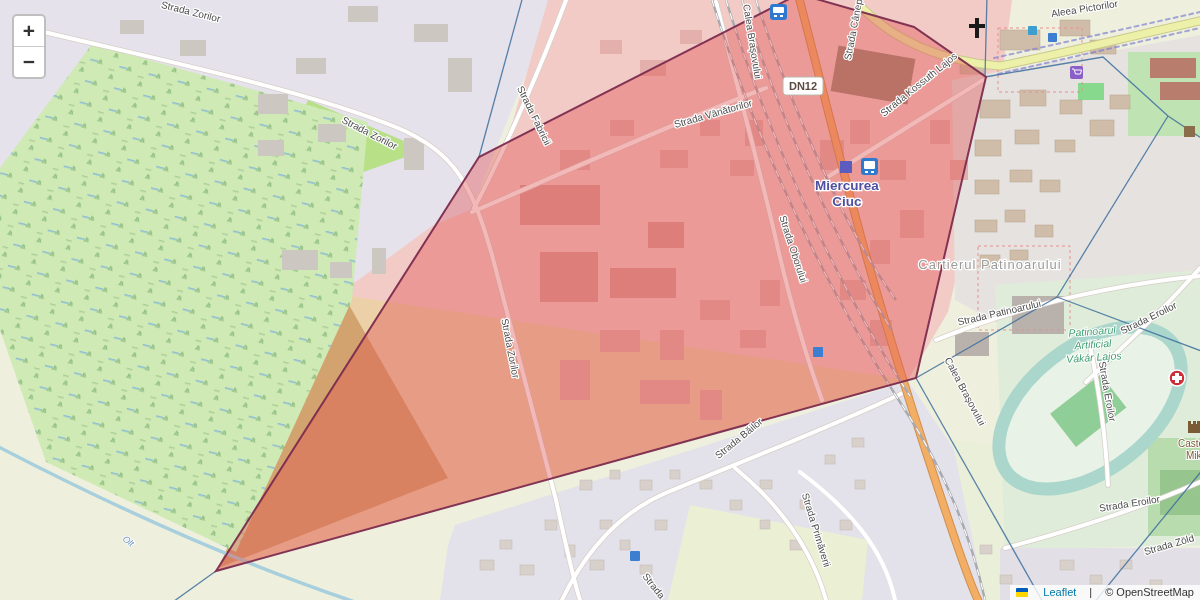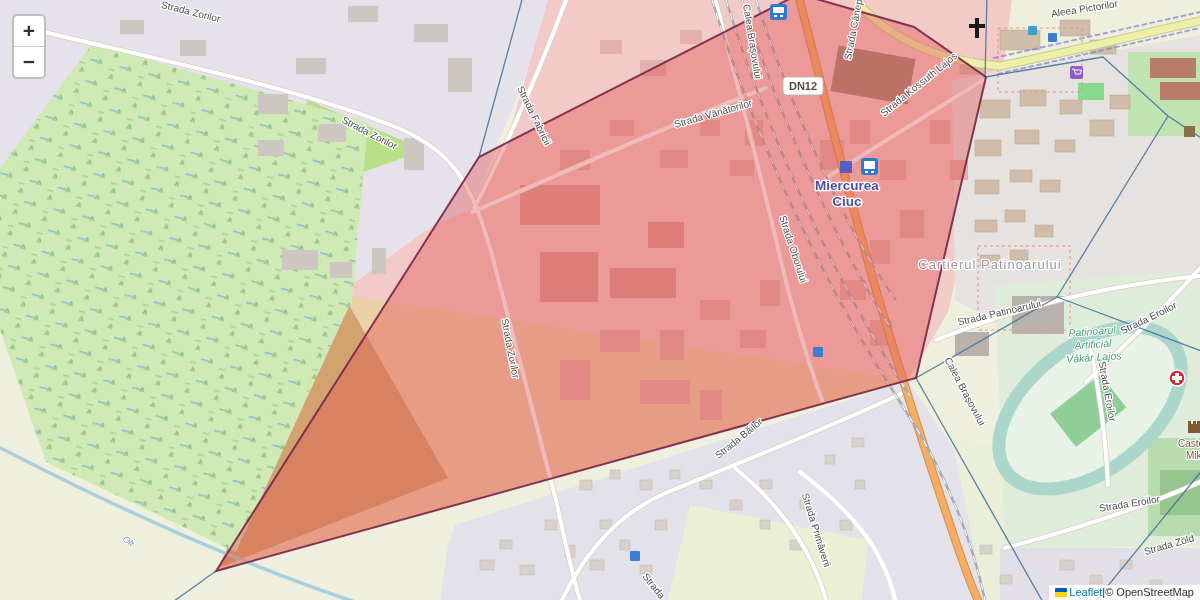--- a/index.html
+++ b/index.html
@@ -16,21 +16,21 @@
   .river-label{font-size:9px;font-style:italic;fill:#6c93c4;stroke:#fff;stroke-width:1.6px;paint-order:stroke;}
   .badge-text{font-size:11px;font-weight:bold;fill:#5b4a42;text-anchor:middle;}
 
   
   .zoom-control{position:absolute;left:12px;top:14px;width:30px;background:#fff;border:2px solid rgba(0,0,0,.25);border-radius:5px;z-index:50;}
   .zoom-btn{width:30px;height:30px;line-height:30px;text-align:center;font-size:21px;font-weight:bold;color:#333;cursor:pointer;user-select:none;}
   .zoom-btn:first-child{border-bottom:1px solid #ccc;border-radius:3px 3px 0 0;}
   .zoom-btn:last-child{border-radius:0 0 3px 3px;}
 
   
-  .attribution{position:absolute;right:0;bottom:0;background:rgba(255,255,255,.8);padding:1px 6px 2px 6px;font-size:11px;color:#333;z-index:50;display:flex;align-items:center;gap:0;}
+  .attribution{position:absolute;right:0;bottom:0;background:rgba(255,255,255,.8);padding:1px 6px 2px 6px;font-size:11px;color:#333;z-index:50;display:flex;align-items:center;gap:13px;}
   .attribution a{color:#0078a8;text-decoration:none;}
   .flag{display:inline-block;width:12px;height:9px;margin-right:2px;border-radius:1px;overflow:hidden;}
   .flag .top{display:block;width:12px;height:4.5px;background:#005bbb;}
   .flag .bottom{display:block;width:12px;height:4.5px;background:#ffd500;}
 </style>
 </head>
 <body>
 
 <div id="map">
 <svg width="1200" height="600" viewBox="0 0 1200 600">

